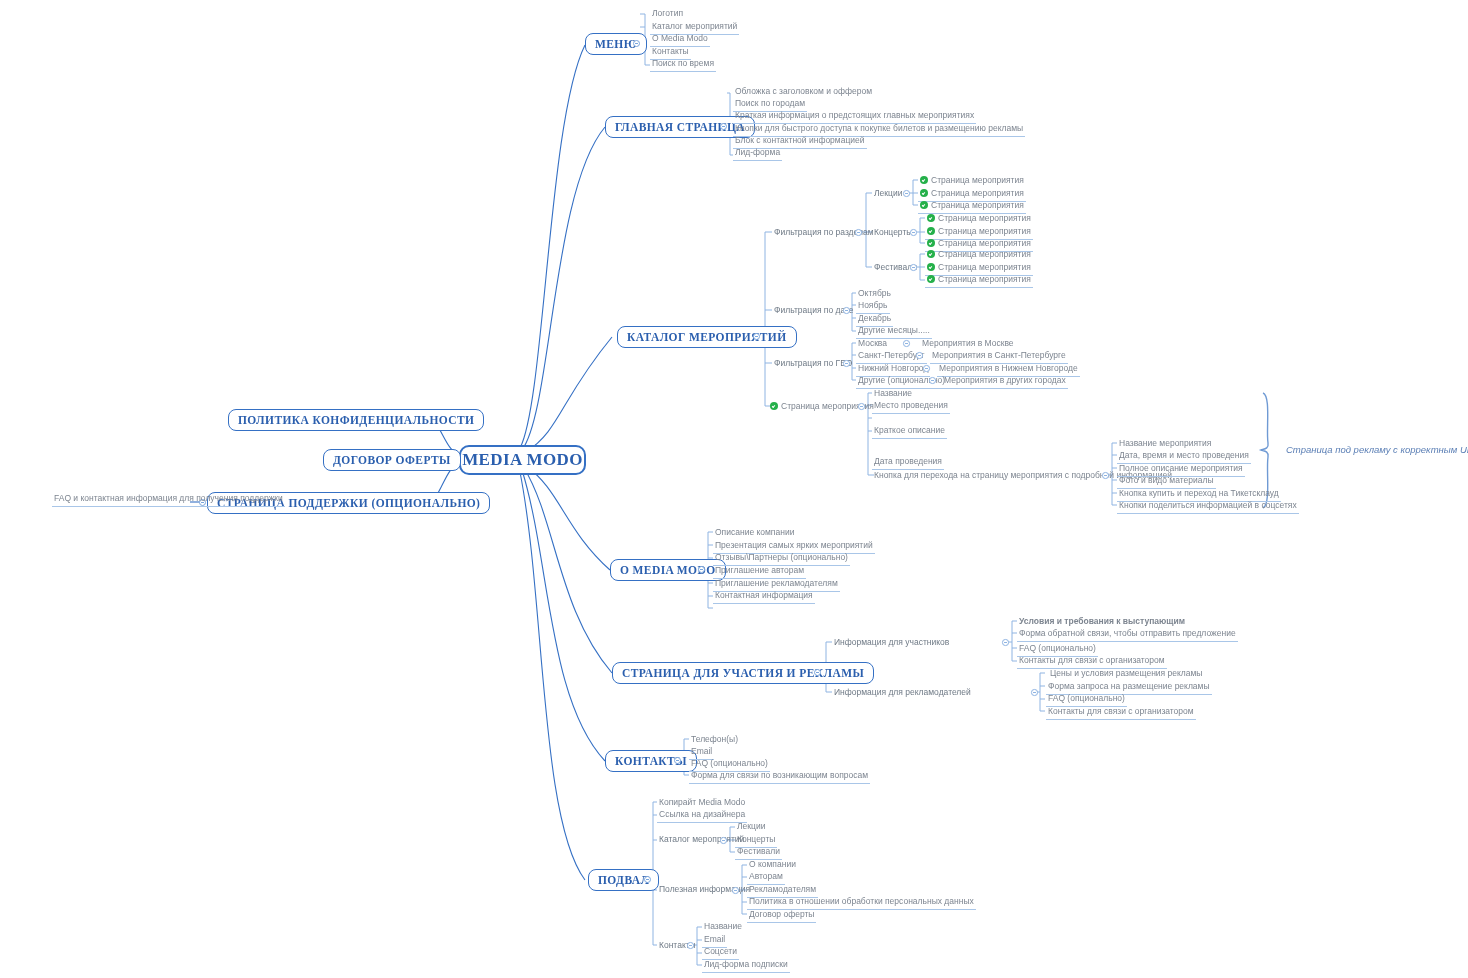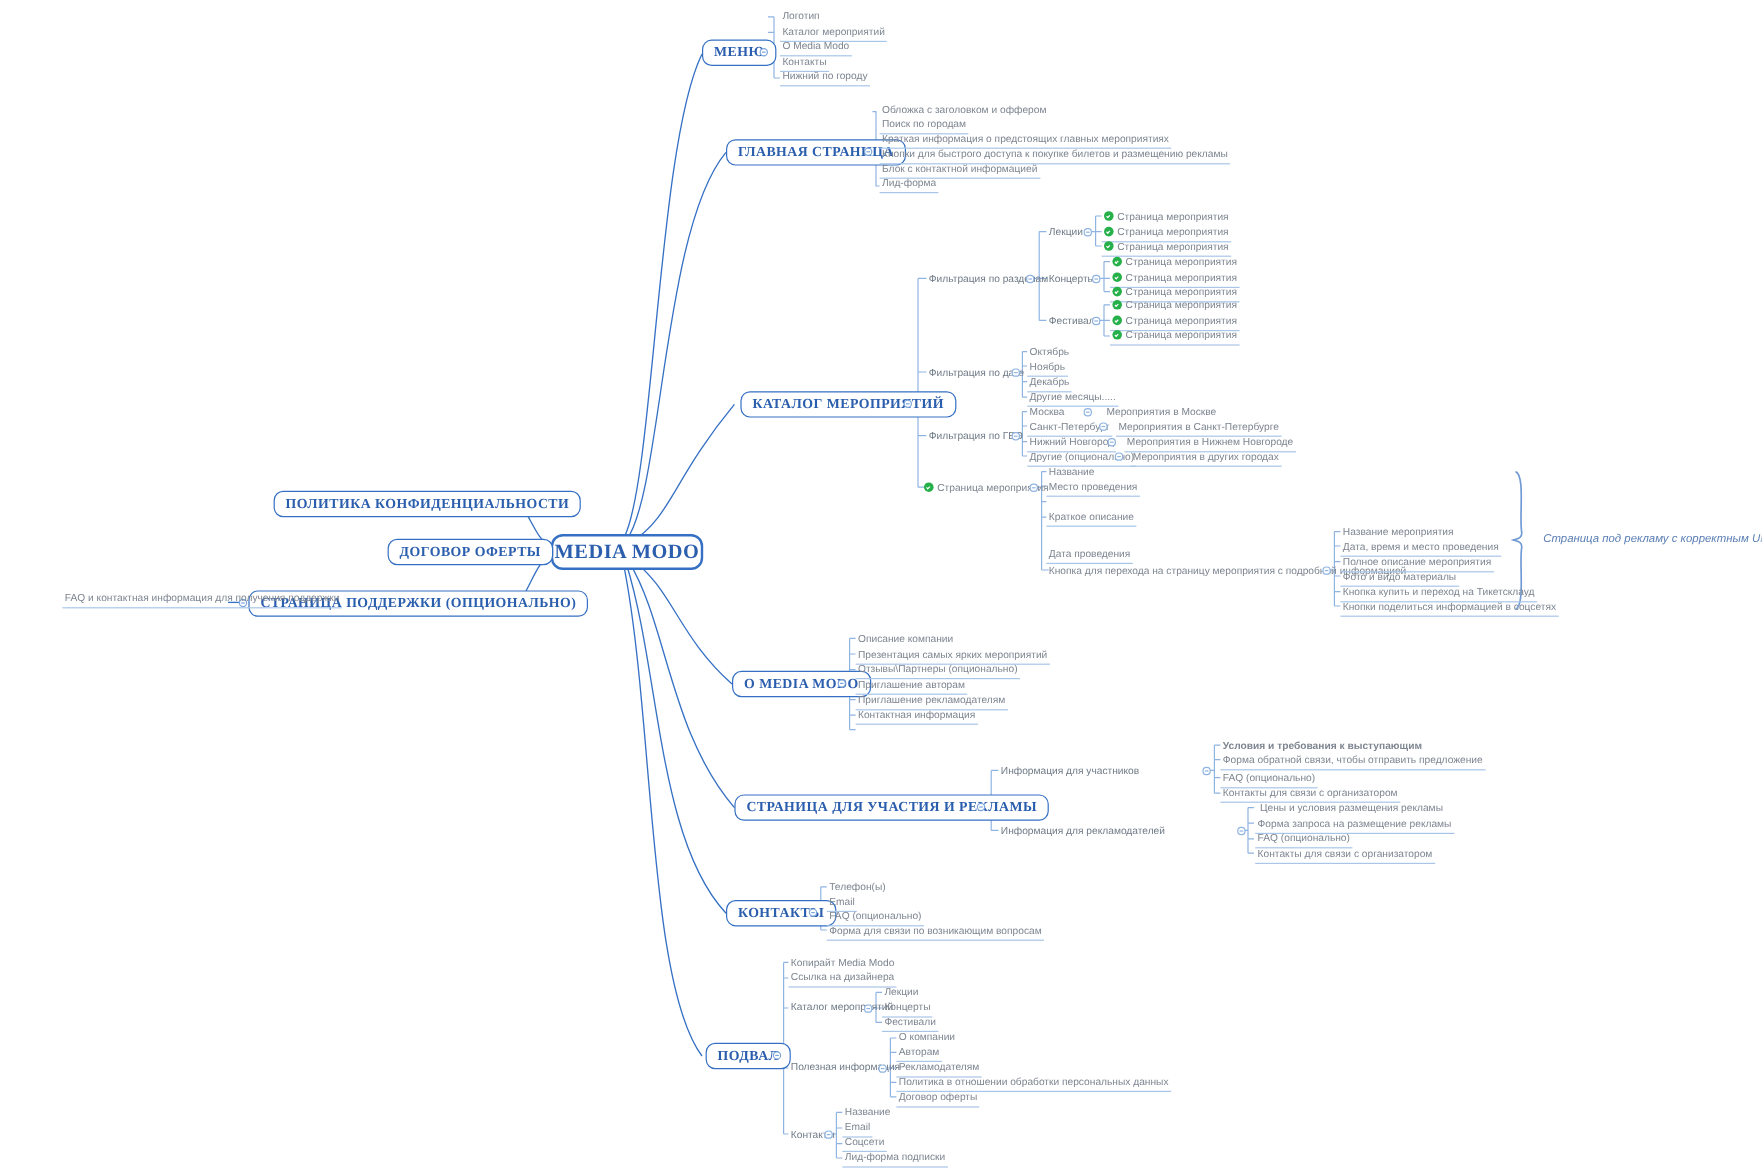--- a/index.html
+++ b/index.html
@@ -154,21 +154,21 @@
   <div class="leaf" style="left:8px;top:493px;margin-left:44px;">FAQ и контактная информация для получения поддержки</div>
 
   <div class="boxnode lvl1" style="left:585px;top:33px;">
     <span>МЕНЮ</span>
   </div>
   <div class="cdot" style="left:633px;top:40px;"></div>
   <div class="leaf nound" style="left:650px;top:8px;">Логотип</div>
   <div class="leaf" style="left:650px;top:21px;">Каталог мероприятий</div>
   <div class="leaf" style="left:650px;top:33px;">О Media Modo</div>
   <div class="leaf" style="left:650px;top:46px;">Контакты</div>
-  <div class="leaf" style="left:650px;top:58px;">Нижний по городу</div>
+  <div class="leaf" style="left:650px;top:58px;">Поиск по время</div>
 
   <div class="boxnode lvl1" style="left:605px;top:116px;">
     <span>ГЛАВНАЯ СТРАНИЦА</span>
   </div>
   <div class="cdot" style="left:720px;top:123px;"></div>
   <div class="leaf nound" style="left:733px;top:86px;">Обложка с заголовком и оффером</div>
   <div class="leaf" style="left:733px;top:98px;">Поиск по городам</div>
   <div class="leaf" style="left:733px;top:110px;">Краткая информация о предстоящих главных мероприятиях</div>
   <div class="leaf" style="left:733px;top:123px;">Кнопки для быстрого доступа к покупке билетов и размещению рекламы</div>
   <div class="leaf" style="left:733px;top:135px;">Блок с контактной информацией</div>

